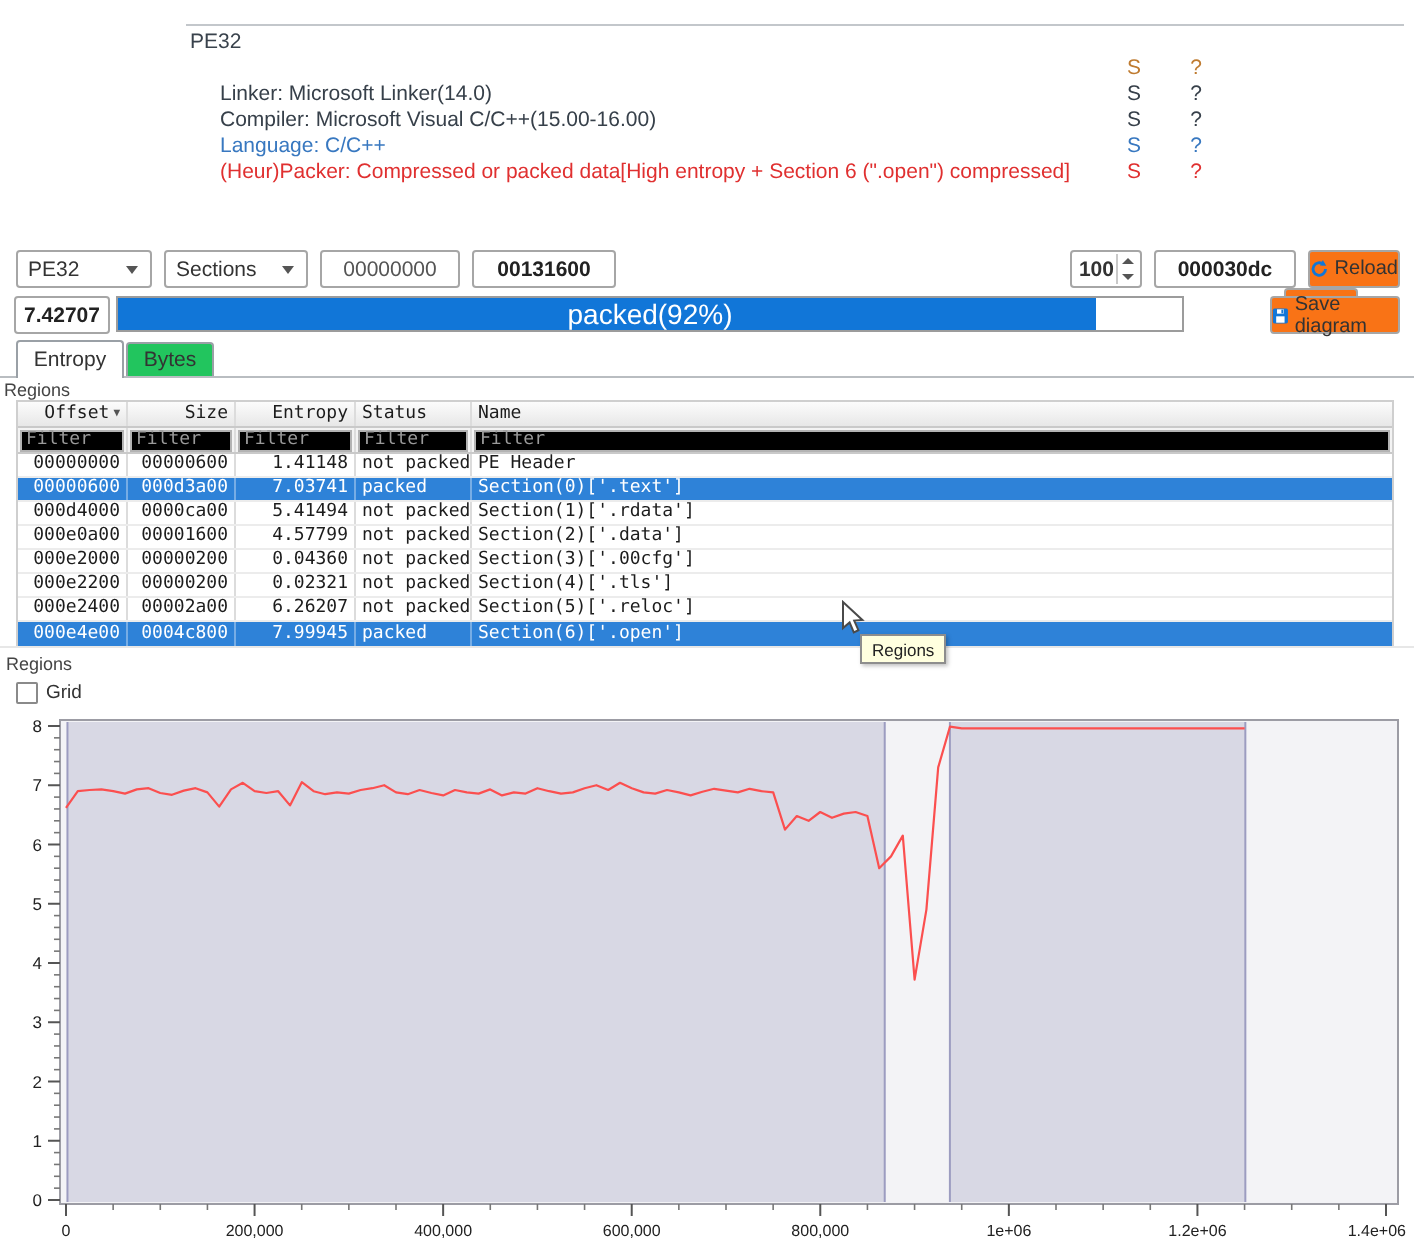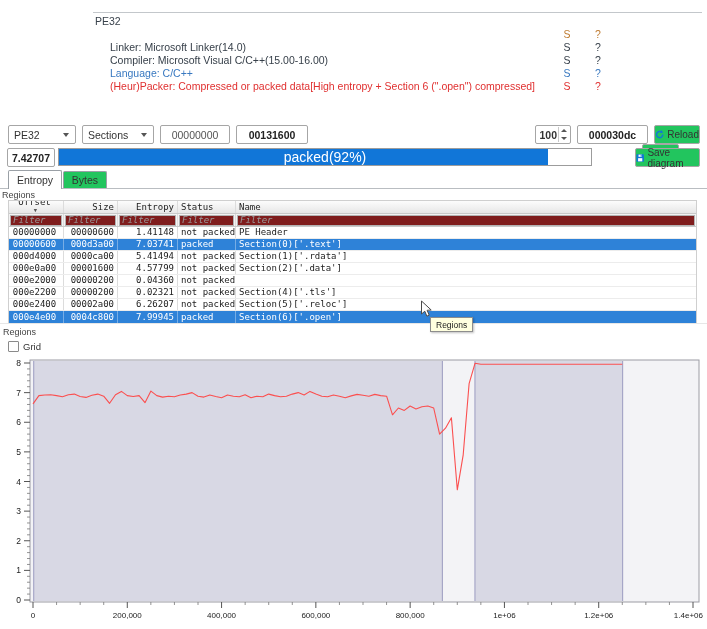--- a/index.html
+++ b/index.html
@@ -23,50 +23,50 @@
   .combo .arrow { width:0; height:0; border-left:3.5px solid transparent; border-right:3.5px solid transparent;
                   border-top:4px solid #555; margin-right:6px; }
   .hexfield { justify-content:center; font-size:10.5px; color:#222; }
   .bold { font-weight:bold; }
   .spin { padding-right:13px; justify-content:flex-end; }
   .spin .btns { position:absolute; right:1px; top:1px; bottom:1px; width:11px; border-left:1px solid #c9c9c9;
                 display:flex; flex-direction:column; }
   .spin .btns span { flex:1; display:flex; align-items:center; justify-content:center; }
   .tri-up { width:0; height:0; border-left:3px solid transparent; border-right:3px solid transparent; border-bottom:3.5px solid #555; }
   .tri-dn { width:0; height:0; border-left:3px solid transparent; border-right:3px solid transparent; border-top:3.5px solid #555; }
-  .btn { position:absolute; height:19px; border:1px solid #a6a6a6; border-radius:2px; background:#22c55e;
+  .btn { position:absolute; height:19px; border:1px solid #a6a6a6; border-radius:2px; background:#f97316;
          font-size:10px; display:flex; align-items:center; justify-content:center; gap:3px; cursor:default; }
   
   #progress-outer { position:absolute; left:58px; top:148px; width:534px; height:18px; border:1px solid #9c9c9c; background:#fff; }
   #progress-fill { position:absolute; left:0; top:0; bottom:0; background:#1176d8; }
   #progress-text { position:absolute; left:0; right:0; top:0; bottom:0; display:flex; align-items:center; justify-content:center;
                    color:#fff; font-size:14px; }
   
   .tab { position:absolute; top:171px; height:17px; background:#22c55e; border:1px solid #9aa0a6; border-bottom:none;
          border-radius:2px 2px 0 0; font-size:10.5px; display:flex; align-items:center; justify-content:center; z-index:1; }
   .tab.active { background:#fff; top:170px; height:19px; z-index:3; }
   #tabline { position:absolute; top:188px; left:0; width:707px; height:1px; background:#b9bdc1; z-index:2; }
   #regions-label { position:absolute; top:190px; left:2px; font-size:9px; color:#444; }
   
   #regions-table { position:absolute; left:8px; top:200px; width:689px; border:1px solid #cfcfcf;
                    font-family:"DejaVu Sans Mono", monospace; font-size:9px; color:#1c1c1c; background:#fff; }
   .thead { display:flex; height:13px; background:linear-gradient(#fcfcfc,#e7e7e7); border-bottom:1px solid #c9c9c9; }
   .thead .cell { display:flex; align-items:center; }
   .cell { border-right:1px solid #dcdcdc; overflow:hidden; white-space:nowrap; }
   .cell:last-child { border-right:none; }
-  .c0 { width:55px; justify-content:flex-end; text-align:right; padding-right:3px;flex-direction:column; }
+  .c0 { width:55px; justify-content:flex-end; text-align:right; padding-right:3px; }
   .c1 { width:54px; justify-content:flex-end; text-align:right; padding-right:3px; }
   .c2 { width:60px; justify-content:flex-end; text-align:right; padding-right:3px; }
   .c3 { width:58px; justify-content:flex-start; text-align:left; padding-left:3px; }
   .c4 { flex:1; justify-content:flex-start; text-align:left; padding-left:3px; }
   .sort-arrow { font-size:5.5px; color:#555; margin-left:2px; }
   .frow { display:flex; height:13px; background:#f3f3f3; border-bottom:1px solid #c9c9c9; }
   .frow .cell { padding:0; }
-  .filter-box { margin:1px 1px; flex:1; border:1px solid #b3b3b3; background:#7f1d1d; color:#9a9a9a;
-                padding:0 2px; line-height:9px; font-size:9px; height:11px; display:flex; align-items:center;font-style:italic; }
+  .filter-box { margin:1px 1px; flex:1; border:1px solid #b3b3b3; background:#000000; color:#9a9a9a;
+                padding:0 2px; line-height:9px; font-size:9px; height:11px; display:flex; align-items:center; }
   .trow { display:flex; height:12px; line-height:12px; border-bottom:1px solid #ececec; }
   .trow:last-child { border-bottom:none; }
   .trow .cell { line-height:11px; display:flex; align-items:center; }
   .trow.selected { background:#2e82d8; color:#fff; }
   .trow.selected .cell { border-right-color:rgba(255,255,255,.35); }
   
   #splitline { position:absolute; top:323px; left:0; width:707px; height:1px; background:#e7e7e7; }
   #tooltip { position:absolute; left:430px; top:317px; height:15px; padding:0 5px; background:#ffffdf; border:1px solid #8d8d8d;
              font-size:8.5px; color:#222; display:flex; align-items:center; box-shadow:1px 1px 2px rgba(0,0,0,.25); z-index:5; }
   #cursor { position:absolute; left:420px; top:300px; z-index:6; }
@@ -232,20 +232,21 @@
           <div class="cell c1">00001600</div>
           <div class="cell c2">4.57799</div>
           <div class="cell c3">not packed</div>
           <div class="cell c4">Section(2)['.data']</div>
         </div>
         <div class="trow">
           <div class="cell c0">000e2000</div>
           <div class="cell c1">00000200</div>
           <div class="cell c2">0.04360</div>
           <div class="cell c3">not packed</div>
+          <div class="cell c4">Section(3)['.00cfg']</div>
         </div>
         <div class="trow">
           <div class="cell c0">000e2200</div>
           <div class="cell c1">00000200</div>
           <div class="cell c2">0.02321</div>
           <div class="cell c3">not packed</div>
           <div class="cell c4">Section(4)['.tls']</div>
         </div>
         <div class="trow">
           <div class="cell c0">000e2400</div>

